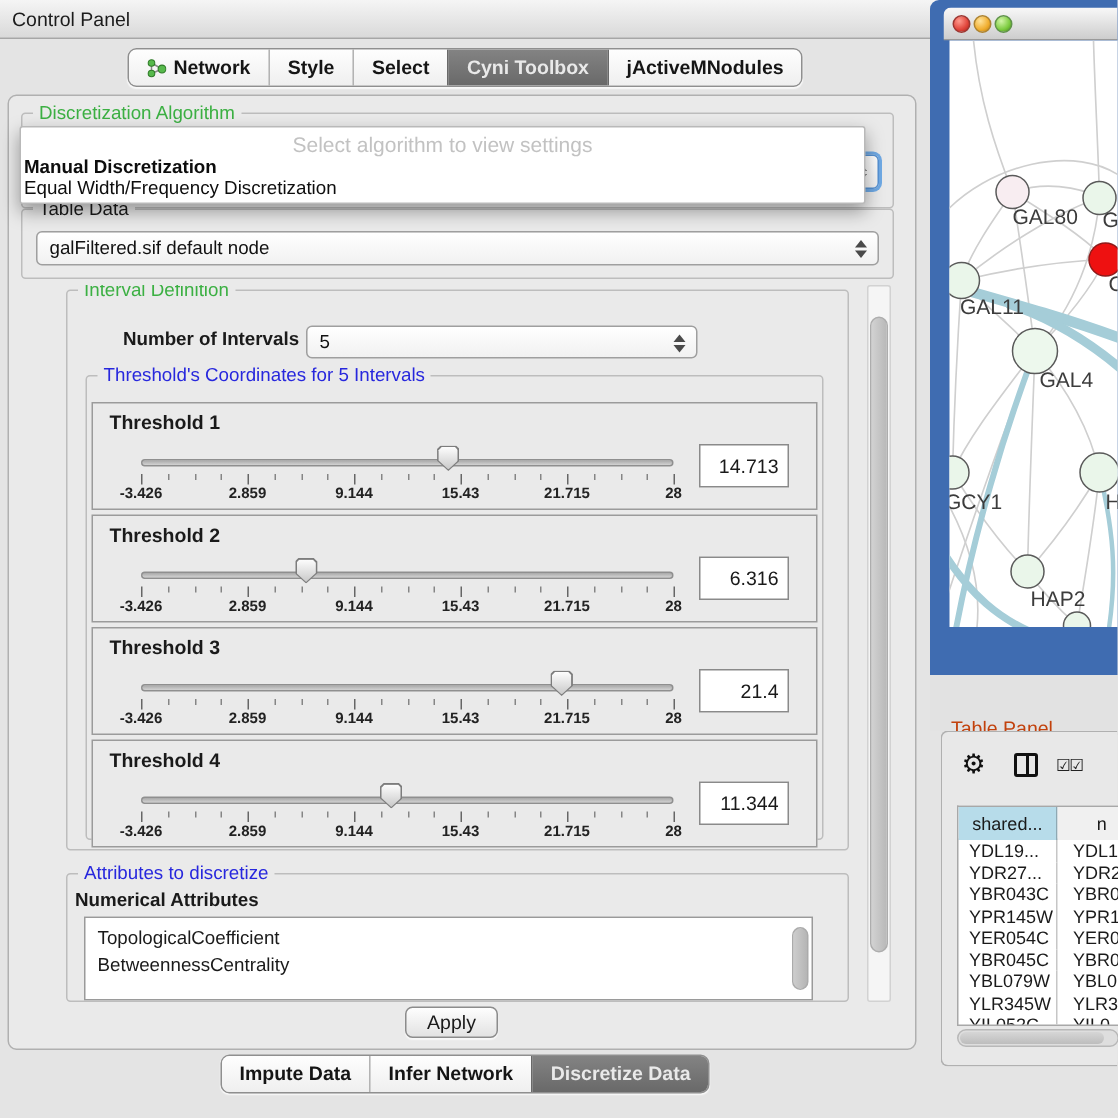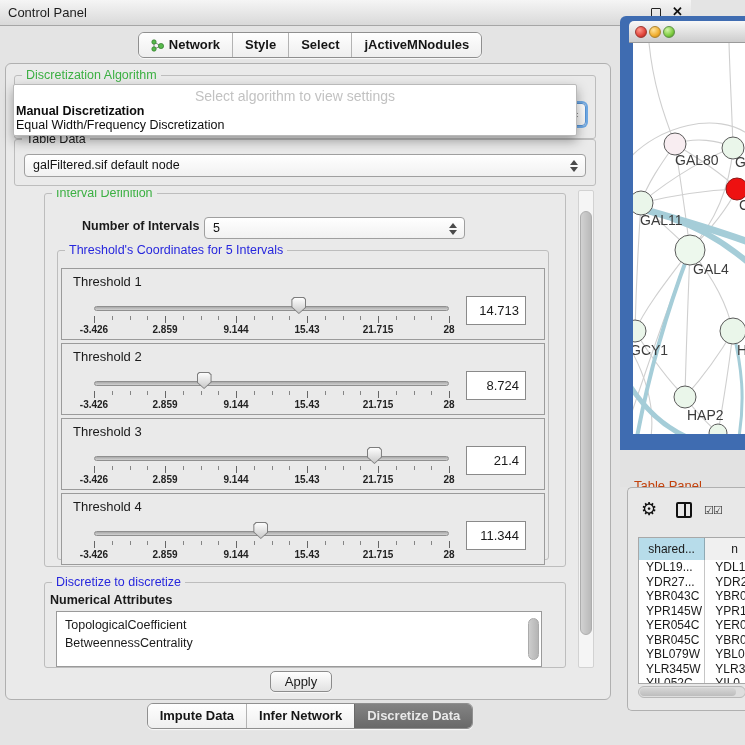--- a/index.html
+++ b/index.html
@@ -52,21 +52,21 @@
 
   
   .scrollview { position:absolute; left:33px; top:126px; width:540px; height:478px; overflow:hidden; }
   .vscroll { position:absolute; left:572px; top:126px; width:16px; height:478px;
     background:#f5f5f5; border:1px solid #d2d2d2; border-radius:2px; }
   .vthumb { position:absolute; left:1px; top:20px; width:12px; height:424px; border-radius:7px;
     background:linear-gradient(90deg,#d2d2d2,#b9b9b9); border:1px solid #adadad; }
 
   .noi-label { position:absolute; left:37px; top:25px; font-size:12.5px; font-weight:bold; }
   .thr-panel { position:absolute; left:3px; width:484px; height:72px; background:#eaeaea; border:1px solid #9b9b9b; }
-  .thr-label { position:absolute; left:11px; top:5px; font-size:13px; font-weight:normal; }
+  .thr-label { position:absolute; left:11px; top:5px; font-size:13px; font-weight:bold; }
   .sl-track { position:absolute; left:32px; top:37px; width:355px; height:5px; border-radius:3px;
     background:linear-gradient(#a9a9a9,#d2d2d2); border:1px solid #8f8f8f; }
   .sl-thumb { position:absolute; top:28px; width:15px; height:17px;
     clip-path:polygon(50% 100%, 0 60%, 0 14%, 16% 0, 84% 0, 100% 14%, 100% 60%);
     background:#7d7d7d; }
   .sl-thumb i { position:absolute; left:1px; top:1px; right:1px; bottom:1px; display:block;
     clip-path:polygon(50% 100%, 0 60%, 0 14%, 16% 0, 84% 0, 100% 14%, 100% 60%);
     background:linear-gradient(#fdfdfd,#c9c9c9); }
   .ticks { position:absolute; left:32px; top:47px; width:355px; height:8px; }
   .tick { position:absolute; width:1px; background:#666; top:0; }
@@ -87,21 +87,21 @@
     background:linear-gradient(90deg,#cdcdcd,#b5b5b5); border:1px solid #ababab; }
 
   .apply-btn { position:absolute; left:264px; top:607px; width:62px; height:21px;
     background:linear-gradient(#fefefe,#e2e2e2); border:1px solid #8c8c8c; border-radius:5px;
     font-size:13px; text-align:center; line-height:19px; box-shadow:0 1px 1px rgba(255,255,255,.7); }
 
   .bottom-tabs { position:absolute; top:703px; left:0; width:620px; display:flex; justify-content:center; }
 
   
   .net-window { position:absolute; left:620px; top:0; width:125px; height:450px;
-    background:#3f6cb1; border-radius:6px 0 0 0;margin-top:16px; }
+    background:#3f6cb1; border-radius:6px 0 0 0; }
   .mac-bar { position:absolute; left:9px; top:5px; width:116px; height:22px;
     background:linear-gradient(#f8f8f8,#cdcdcd); border-radius:5px 0 0 0; border-bottom:1px solid #9a9a9a; }
   .light { position:absolute; top:5px; width:12px; height:12px; border-radius:50%; }
   .l-red   { left:6px;  background:radial-gradient(circle at 35% 30%, #ff9a8e, #e0443a 60%, #9c211a); border:1px solid #9c3631;}
   .l-yel   { left:20px; background:radial-gradient(circle at 35% 30%, #ffe39a, #f0ad2e 60%, #b07710); border:1px solid #ad8330;}
   .l-grn   { left:34px; background:radial-gradient(circle at 35% 30%, #d2f5a8, #7ccb3f 60%, #45821c); border:1px solid #5f924a;}
   .net-canvas { position:absolute; left:13px; top:27px; width:112px; height:391px; background:#fff; }
 
   .tp-strip { position:absolute; left:620px; top:450px; width:125px; height:37px; background:#e2e2e2; }
   .tp-title { position:absolute; left:14px; top:28px; font-size:13px; color:#c2410c; }
@@ -146,20 +146,23 @@
             <circle cx="10" cy="8" r="2.6" fill="#57b94c" stroke="#2f7a28" stroke-width=".7"></circle>
           </svg>
           <span>Network</span>
         </div>
         <div class="tab">
           <span>Style</span>
         </div>
         <div class="tab">
           <span>Select</span>
         </div>
+        <div class="tab selected">
+          <span>Cyni Toolbox</span>
+        </div>
         <div class="tab">
           <span>jActiveMNodules</span>
         </div>
       </div>
   </div>
 
   <div class="main-panel">
 
     <div class="fieldset" style="left:8px; top:11px; width:582px; height:64px;">
       <span class="fs-label fs-green">Discretization Algorithm</span>
@@ -265,21 +268,21 @@
                   <div class="tick major" style="left: 355px;"></div>
                 </div>
                 <div class="ticklabels">
                   <div class="ticklabel" style="left: 0px;">-3.426</div>
                   <div class="ticklabel" style="left: 71px;">2.859</div>
                   <div class="ticklabel" style="left: 142px;">9.144</div>
                   <div class="ticklabel" style="left: 213px;">15.43</div>
                   <div class="ticklabel" style="left: 284px;">21.715</div>
                   <div class="ticklabel" style="left: 355px;">28</div>
                 </div>
-                <div class="thr-value">8.724</div>
+                <div class="thr-value">6.316</div>
               </div>
               <div class="thr-panel" style="top: 167px;">
                 <div class="thr-label">Threshold 3</div>
                 <div class="sl-track"></div>
                 <div class="sl-thumb" style="left: 304.944px;">
                   <i></i>
                 </div>
                 <div class="ticks">
                   <div class="tick major" style="left: 0px;"></div>
                   <div class="tick minor" style="left: 17.75px;"></div>
@@ -350,21 +353,21 @@
                   <div class="ticklabel" style="left: 284px;">21.715</div>
                   <div class="ticklabel" style="left: 355px;">28</div>
                 </div>
                 <div class="thr-value">11.344</div>
               </div>
             </div>
         </div>
       </div>
 
       <div class="fieldset" style="left:5px; top:392px; width:522px; height:86px;">
-        <span class="fs-label fs-blue">Discretize to discretize</span>
+        <span class="fs-label fs-blue">Attributes to discretize</span>
         <span class="num-label">Numerical Attributes</span>
         <div class="attr-list">
           <div class="pad"></div>
           <div id="attrItems">
               <div class="attr-item">TopologicalCoefficient</div>
               <div class="attr-item">BetweennessCentrality</div>
             </div>
           <div class="list-vscroll"></div>
         </div>
       </div>

